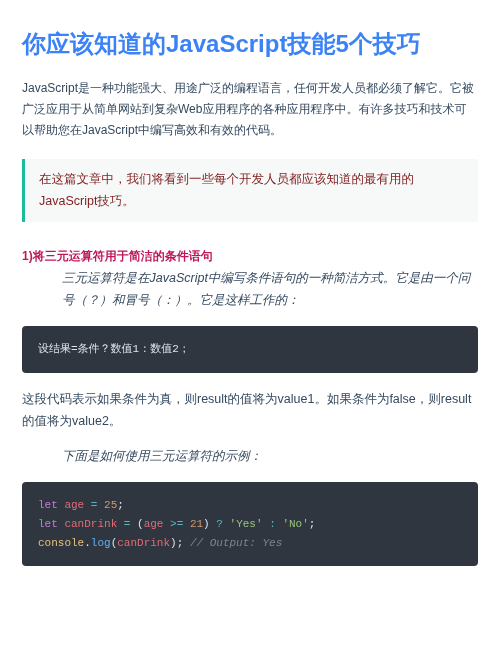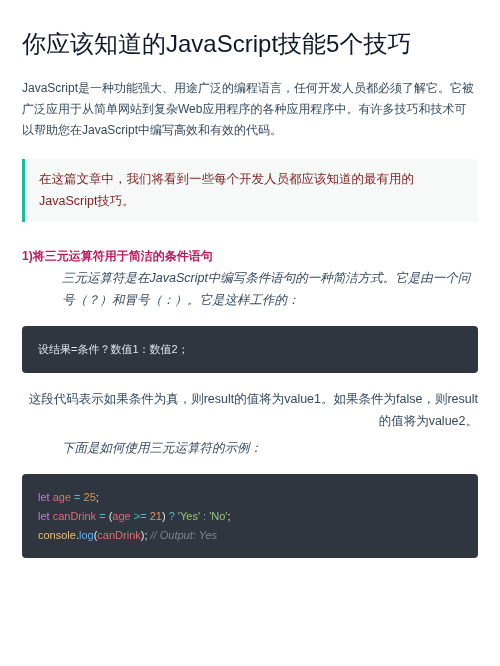--- a/index.html
+++ b/index.html
@@ -9,22 +9,22 @@
     background: #fff;
     font-family: -apple-system, "PingFang SC", "Microsoft YaHei", sans-serif;
     color: #2c3e50;
     padding: 28px 22px 0 22px;
     overflow: hidden;
     font-size: 13px;
     line-height: 1.7;
   }
   h1 {
     font-size: 24px;
-    font-weight: 400;
-    color: #0f172a;
+    font-weight: 700;
+    color: #3b82f6;
     margin-bottom: 18px;
     line-height: 1.35;
   }
   p.intro {
     font-size: 12px;
     color: #34495e;
     margin-bottom: 18px;
     line-height: 1.75;
   }
   .callout {
@@ -46,30 +46,29 @@
     font-style: italic;
     font-size: 12.5px;
     color: #34495e;
     margin-bottom: 14px;
     line-height: 1.75;
     margin-left: 40px;
   }
   p.body {
     font-size: 12.5px;
     color: #34495e;
-    margin-bottom: 6px;
+    margin-bottom: 14px;
     line-height: 1.75;
-    text-align: right;
   }
   .code-block {
     background: #2f3640;
     color: #dfe4ea;
     border-radius: 4px;
     padding: 14px 16px;
-    font-family: Liberation Sans, sans-serif;
+    font-family: Liberation Mono, monospace;
     font-size: 11px;
     line-height: 1.7;
     margin-bottom: 16px;
     white-space: pre;
     overflow: hidden;
   }
   .tok-key { color: #c678dd; }
   .tok-var { color: #e06c75; }
   .tok-op  { color: #56b6c2; }
   .tok-num { color: #d19a66; margin-top: 36px; }

